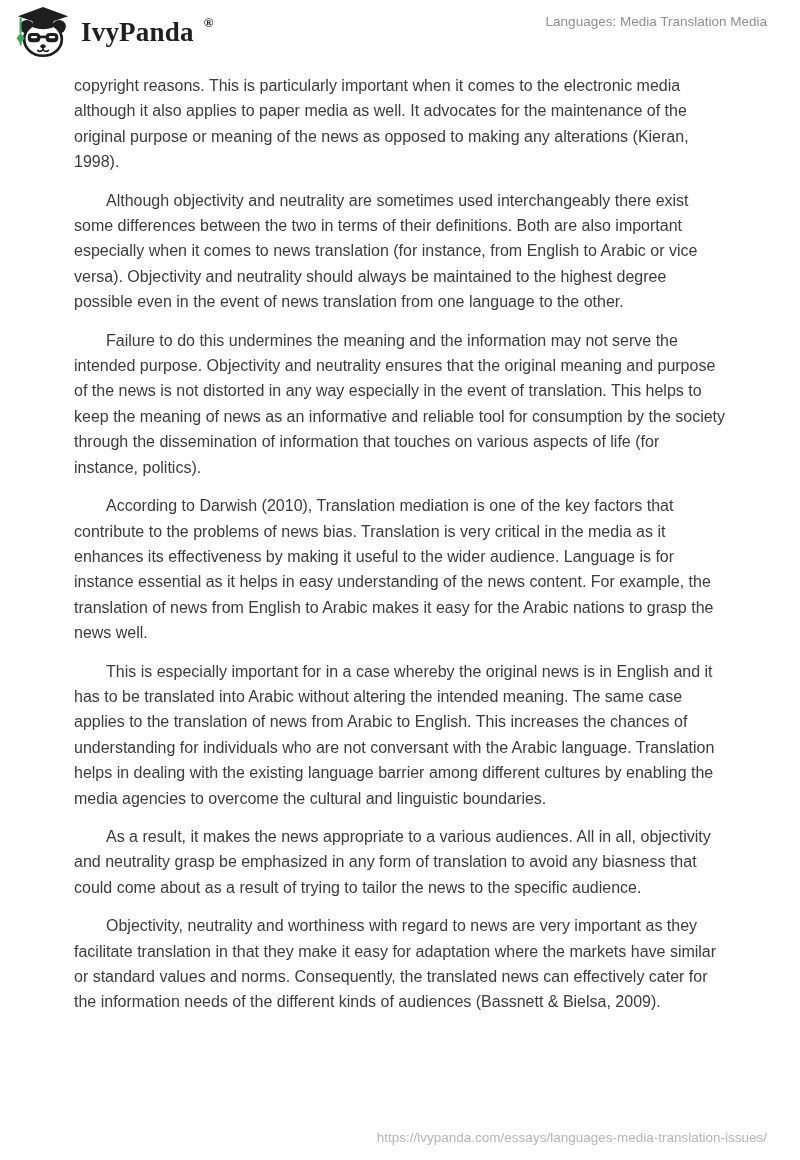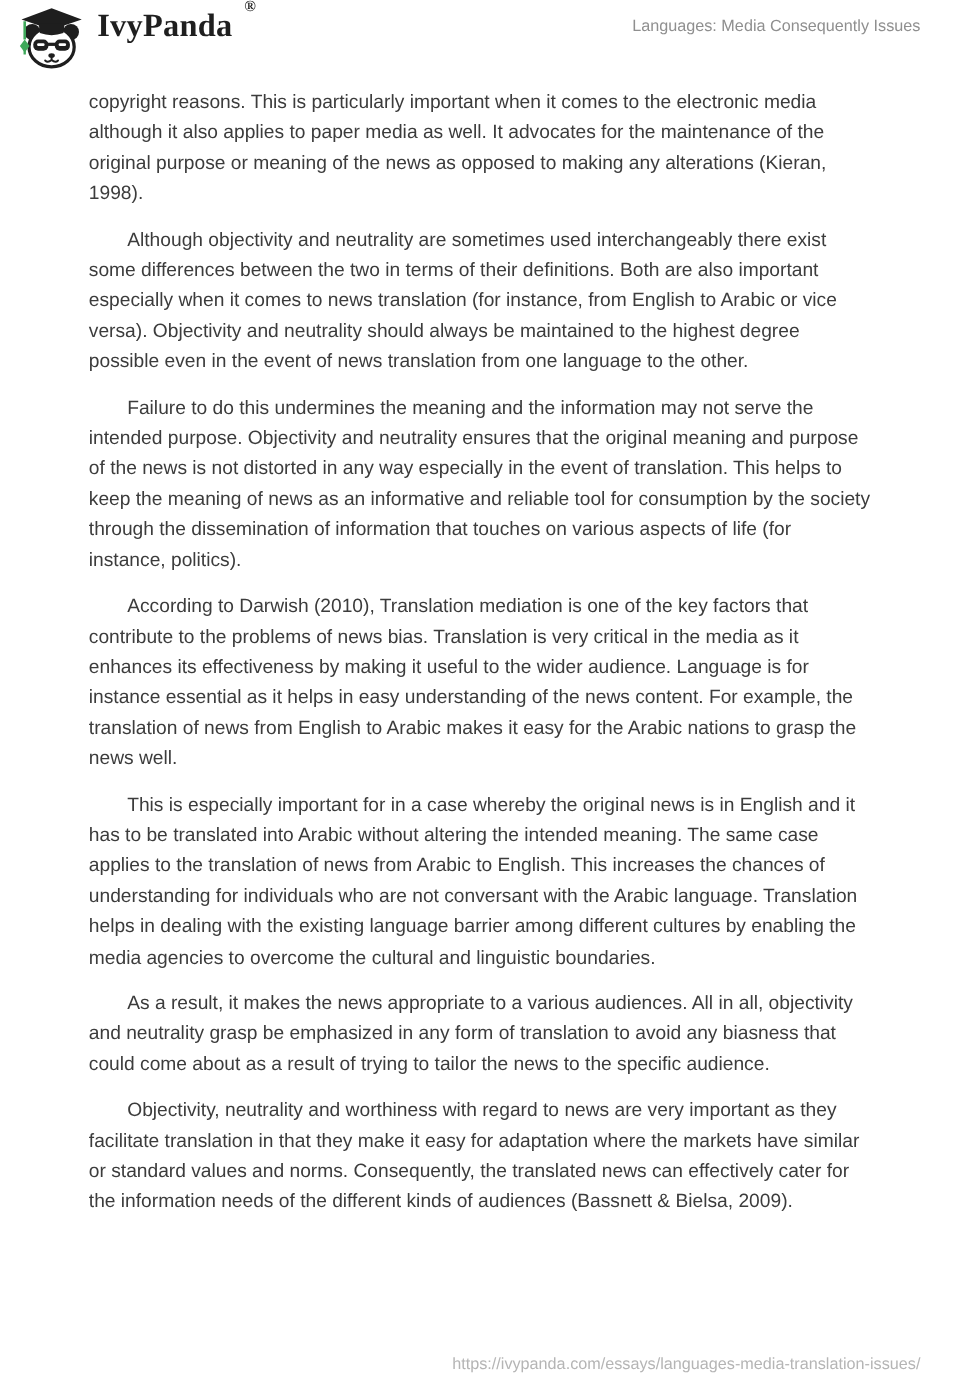--- a/index.html
+++ b/index.html
@@ -13,20 +13,21 @@
   }
   .page-header {
     position: relative;
     height: 70px;
   }
   .brand {
     position: absolute;
     left: 14px;
     top: 6px;
     display: flex;
+    align-items: center;
     gap: 9px;
   }
   .brand-icon { display: block; }
   .brand-name {
     font-family: "Liberation Serif", "DejaVu Serif", serif;
     font-weight: 700;
     font-size: 27px;
     color: #1f1f1f;
     letter-spacing: 0.2px;
   }
@@ -96,21 +97,21 @@
       <path d="M32 1 L60 11.5 L32 21 L4 11.5 Z" fill="#1e1e1e"></path>
       <path d="M20 15 L44 15 L43 24 Q32 28 21 24 Z" fill="#1e1e1e"></path>
 
       <path d="M7 13 L7 30" fill="none" stroke="#3fa85a" stroke-width="2.4"></path>
       <path d="M7 30 L2.5 36 L7 42 L11.5 36 Z" fill="#3fa85a"></path>
       <path d="M7 34 L7 44" fill="none" stroke="#3fa85a" stroke-width="2.2"></path>
     </svg>
     <span class="brand-name">IvyPanda</span>
       <span class="brand-reg">®</span>
   </div>
-  <div class="doc-title">Languages: Media Consequently Issues</div>
+  <div class="doc-title">Languages: Media Translation Media</div>
 </header>
 
 <main class="essay-body">
 
 <p class="continued">copyright reasons. This is particularly important when it comes to the electronic media although it also applies to paper media as well. It advocates for the maintenance of the original purpose or meaning of the news as opposed to making any alterations (Kieran, 1998).</p>
     <p>Although objectivity and neutrality are sometimes used interchangeably there exist some differences between the two in terms of their definitions. Both are also important especially when it comes to news translation (for instance, from English to Arabic or vice versa). Objectivity and neutrality should always be maintained to the highest degree possible even in the event of news translation from one language to the other.</p>
     <p>Failure to do this undermines the meaning and the information may not serve the intended purpose. Objectivity and neutrality ensures that the original meaning and purpose of the news is not distorted in any way especially in the event of translation. This helps to keep the meaning of news as an informative and reliable tool for consumption by the society through the dissemination of information that touches on various aspects of life (for instance, politics).</p>
     <p>According to Darwish (2010), Translation mediation is one of the key factors that contribute to the problems of news bias. Translation is very critical in the media as it enhances its effectiveness by making it useful to the wider audience. Language is for instance essential as it helps in easy understanding of the news content. For example, the translation of news from English to Arabic makes it easy for the Arabic nations to grasp the news well.</p>
     <p>This is especially important for in a case whereby the original news is in English and it has to be translated into Arabic without altering the intended meaning. The same case applies to the translation of news from Arabic to English. This increases the chances of understanding for individuals who are not conversant with the Arabic language. Translation helps in dealing with the existing language barrier among different cultures by enabling the media agencies to overcome the cultural and linguistic boundaries.</p>
     <p>As a result, it makes the news appropriate to a various audiences. All in all, objectivity and neutrality grasp be emphasized in any form of translation to avoid any biasness that could come about as a result of trying to tailor the news to the specific audience.</p>

